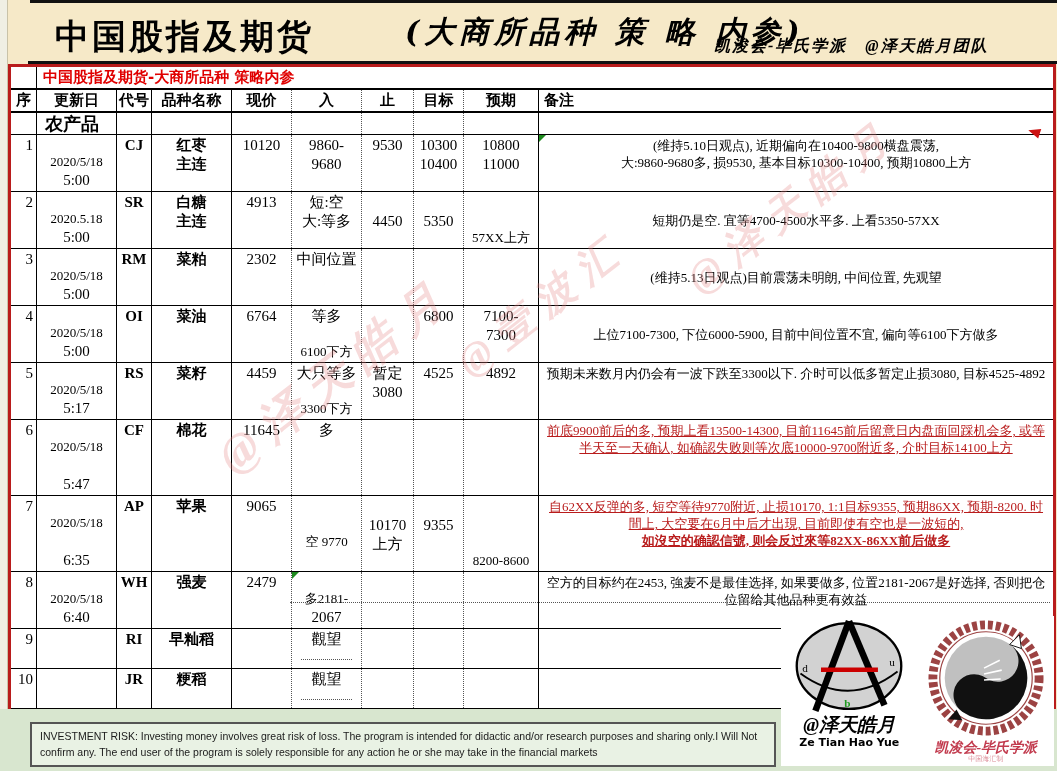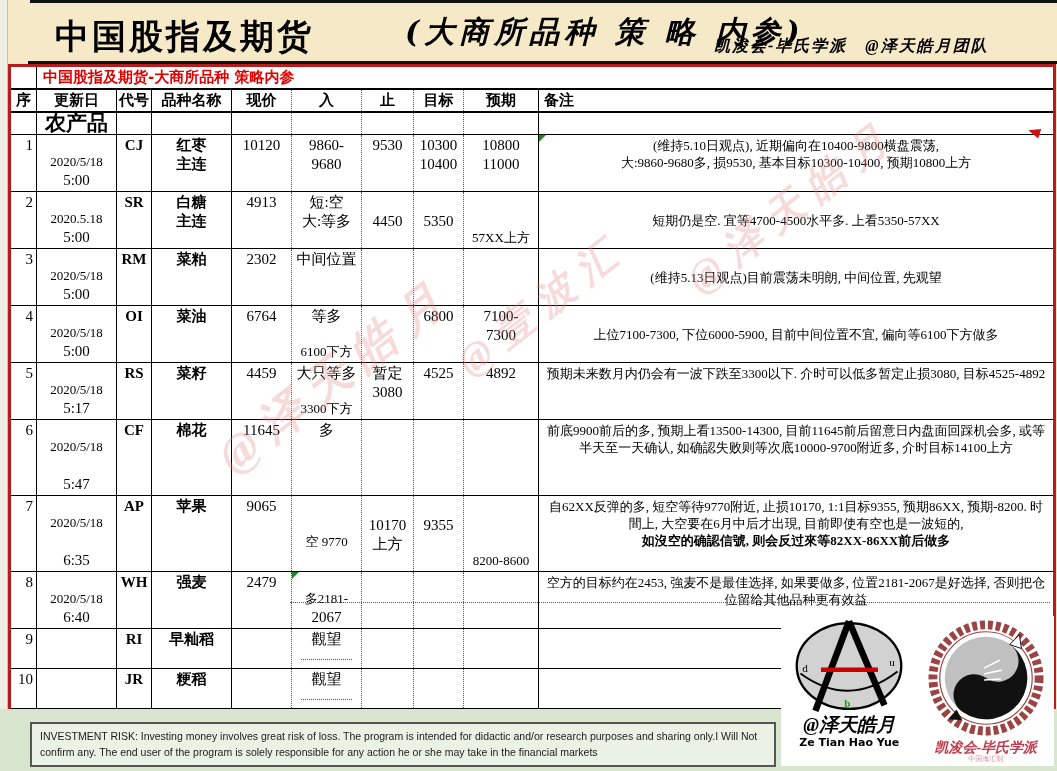--- a/index.html
+++ b/index.html
@@ -19,27 +19,27 @@
               background:#fff;border:3px solid #b91c1c;padding-left:8px;}
   td{border-bottom:1px solid #000;vertical-align:top;text-align:center;padding:1px 2px;
      font-size:15px;line-height:19px;overflow:visible;white-space:nowrap;position:relative;}
   td.c1,td.c2,td.c3,td.c4,td.c9{border-left:1px solid #000;}
   td.c5,td.c6,td.c7,td.c8{border-left:1px dotted #555;}
   tr.row-title td,tr.row-head td{border-bottom:2px solid #000;}
   .sheet-title{color:#e00000;font-weight:bold;font-size:15px;text-align:left;padding-left:6px;
                font-family:"DejaVu Sans",sans-serif;}
   .head{font-weight:bold;font-size:15px;font-family:"DejaVu Sans",sans-serif;}
   .head-left{text-align:left;padding-left:5px;}
-  .section{font-weight:bold;font-size:21px;text-align:left;padding-left:8px;font-family:"DejaVu Sans",sans-serif;}
+  .section{font-weight:bold;font-size:18px;text-align:left;padding-left:8px;font-family:"DejaVu Sans",sans-serif;}
   .seq{text-align:right;padding-right:3px;}
   .bold{font-weight:bold;}
   .note-td{text-align:center;padding:2px 5px;font-size:13px;line-height:17px;white-space:normal;}
   .note-td p{margin:0;}
   .note-td p.b{font-weight:bold;}
-  .note-td.blue{color:#000000;}
+  .note-td.blue{color:#b91c1c;text-decoration:underline;}
   .vmid{vertical-align:middle;}
   .fit{font-size:13px;margin-top:16px;}
   .tri:before{content:"";position:absolute;top:0;left:0;width:0;height:0;
               border-top:7px solid #1e8a1e;border-right:7px solid transparent;}
   .gw-dash{height:8px;border-bottom:1px dotted #555;width:78%;margin:2px auto 0;}
   .row11-dotline{position:absolute;left:290px;top:602px;width:760px;border-top:1px dotted #555;}
   
   .wm{position:absolute;color:rgba(228,135,135,0.30);font-style:italic;font-weight:bold;
       transform:rotate(-38deg);transform-origin:left top;letter-spacing:12px;pointer-events:none;}
   .wm1{left:205px;top:438px;font-size:46px;}

